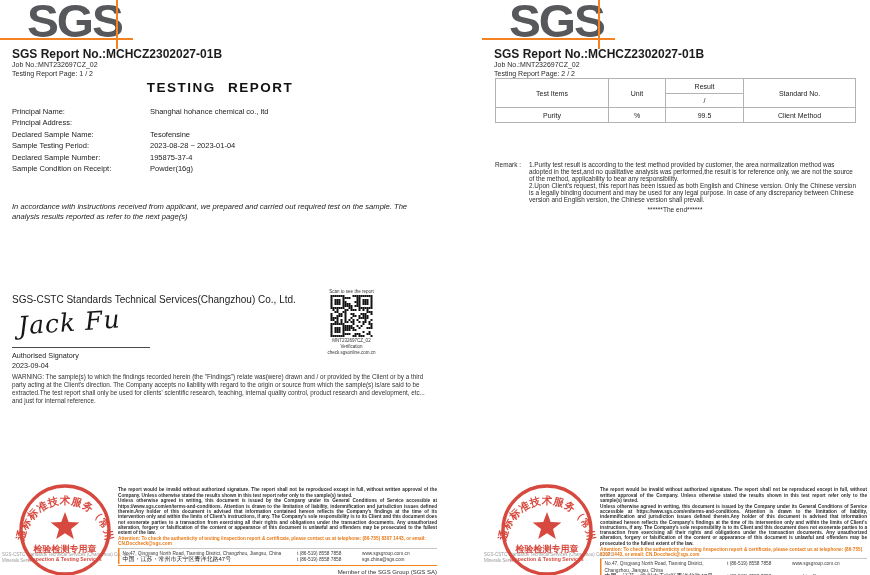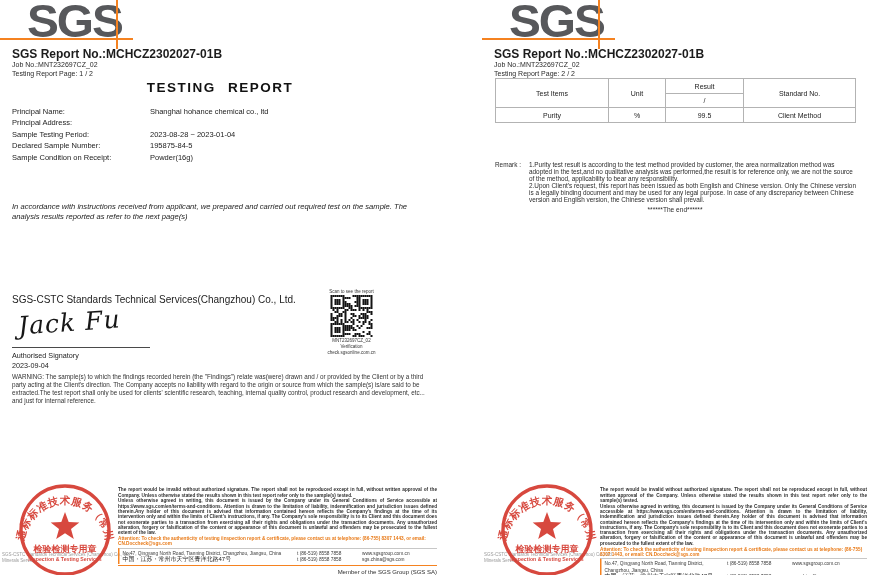--- a/index.html
+++ b/index.html
@@ -122,26 +122,30 @@
 
   <div class="fields">
     <div class="field-row">
       <div class="field-label">Principal Name:</div>
       <div class="field-value">Shanghai hohance chemical co., ltd</div>
     </div>
     <div class="field-row">
       <div class="field-label">Principal Address:</div>
     </div>
     <div class="field-row">
+      <div class="field-label">Declared Sample Name:</div>
+      <div class="field-value">Tesofensine</div>
+    </div>
+    <div class="field-row">
       <div class="field-label">Sample Testing Period:</div>
       <div class="field-value">2023-08-28 ~ 2023-01-04</div>
     </div>
     <div class="field-row">
       <div class="field-label">Declared Sample Number:</div>
-      <div class="field-value">195875-84-5</div>
+      <div class="field-value">195875-37-4</div>
     </div>
     <div class="field-row">
       <div class="field-label">Sample Condition on Receipt:</div>
       <div class="field-value">Powder(16g)</div>
     </div>
   </div>
 
   <div class="statement">In accordance with instructions received from applicant, we prepared and carried out required test on the sample. The analysis results reported as refer to the next page(s)</div>
 
   <div class="issuer-line">SGS-CSTC Standards Technical Services(Changzhou) Co., Ltd.</div>

